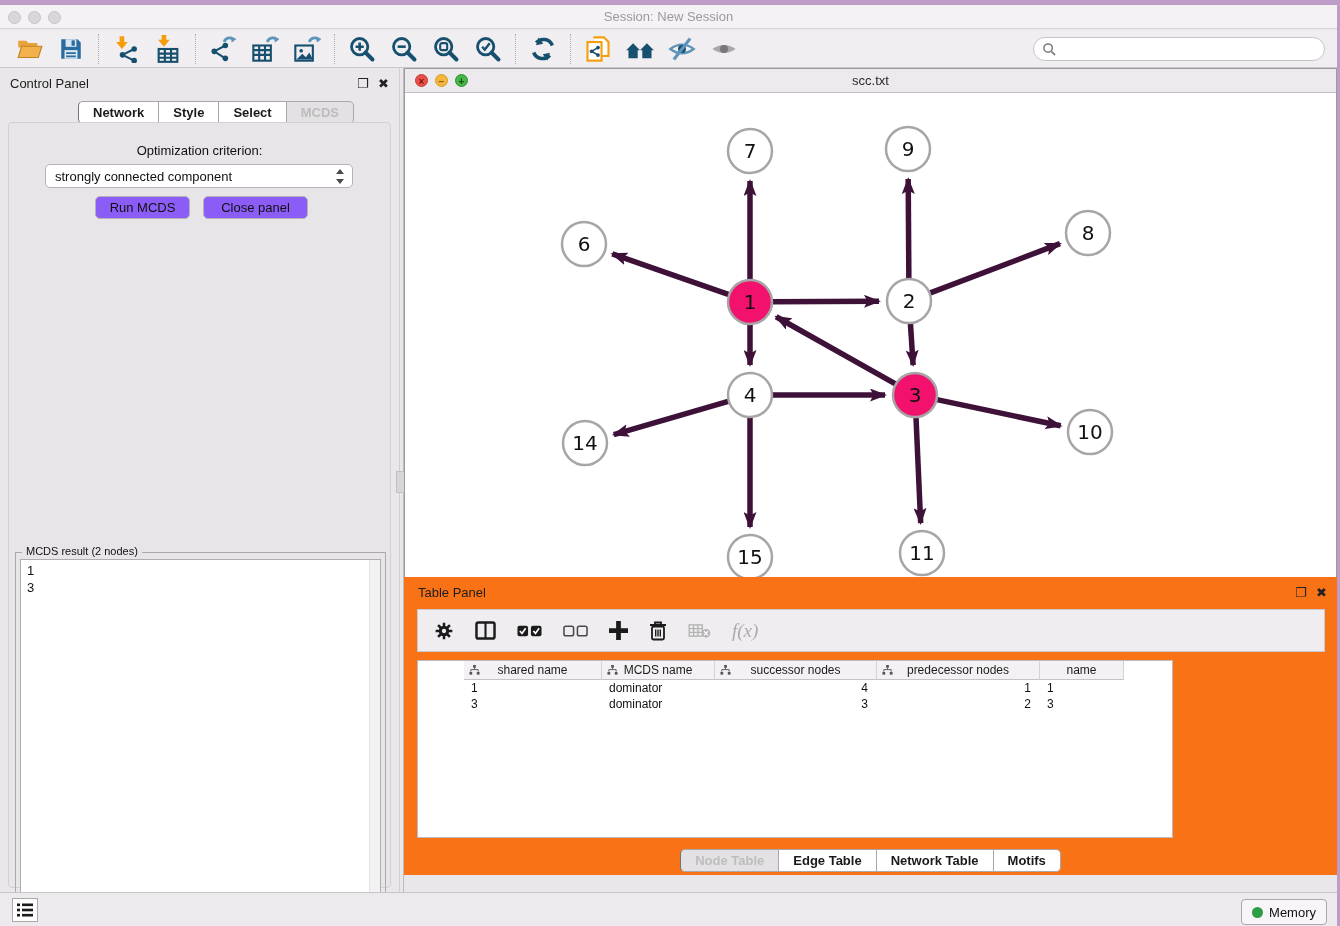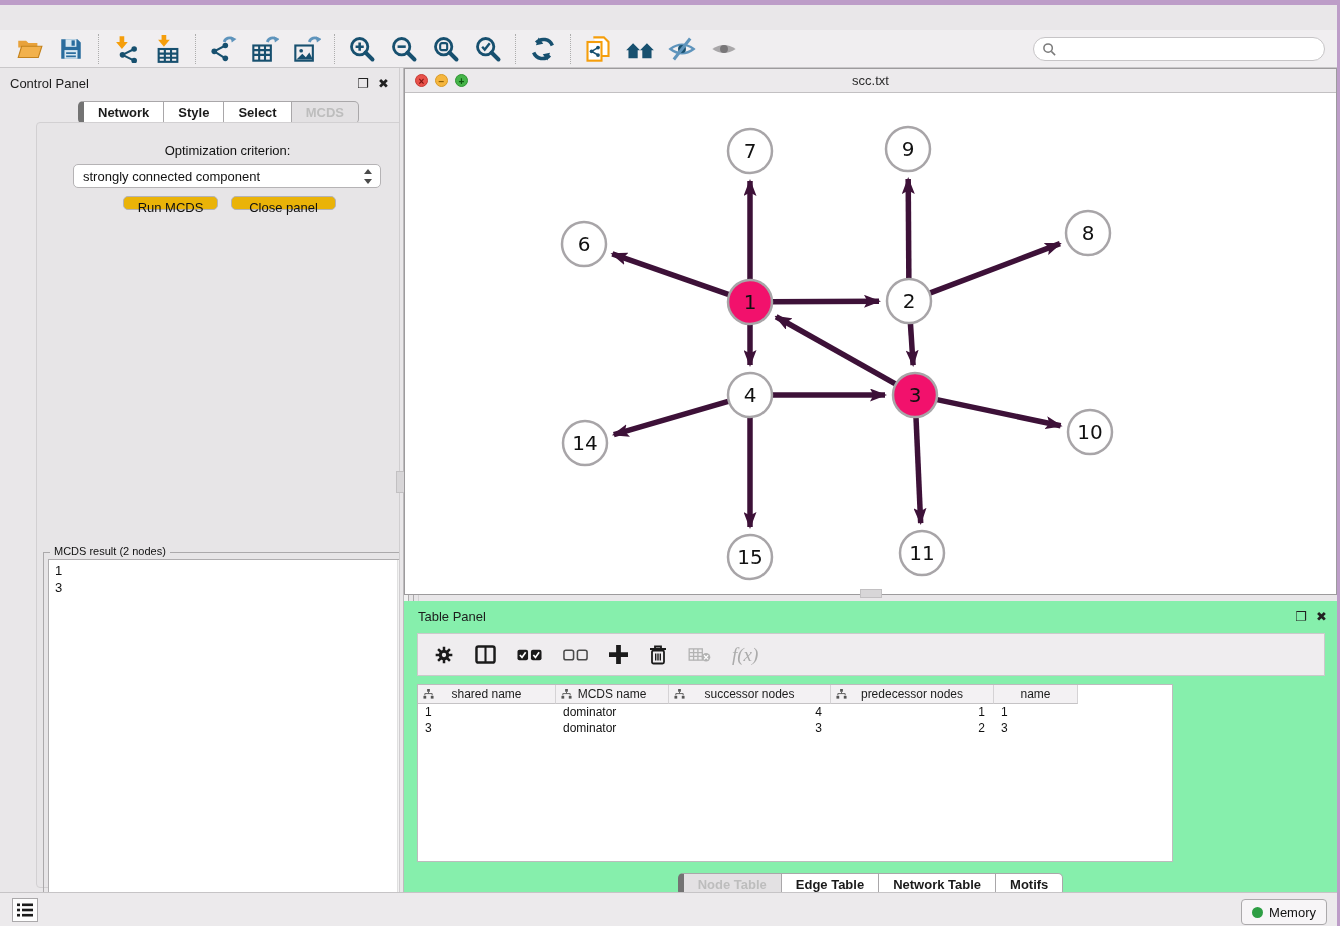--- a/index.html
+++ b/index.html
@@ -18,71 +18,77 @@
   .tb-sep { width:1px; height:30px; border-left:1px dotted #ADADAD; margin:0 6px; }
   #search-wrap { position:absolute; right:12px; top:7px; width:292px; height:24px; background:#fff; border:1px solid #C6C4C6; border-radius:13px; display:flex; align-items:center; padding-left:8px; }
   #search-input { border:none; outline:none; flex:1; height:20px; font-size:13px; background:transparent; }
 
   
   #control-panel { position:absolute; left:0; top:63px; width:399px; height:829px; background:#E9E7E9; }
   .panel-title { position:absolute; left:10px; top:8px; font-size:13px; color:#1d1d1d; }
   .panel-ctl { position:absolute; top:8px; font-size:13px; color:#222; cursor:default; }
   .tabgroup { position:absolute; display:flex; }
   .tab { height:23px; line-height:21px; padding:0 14px; font-size:13px; font-weight:600; background:#fff; border:1px solid #A9A7A9; border-left:none; color:#1a1a1a; text-align:center; }
-  .tab:first-child { border-left:6px solid #737373; border-radius:5px 0 0 5px; }
+  .tab:first-child { border-left:1px solid #737373; border-radius:5px 0 0 5px; }
   .tab:last-child { border-radius:0 5px 5px 0; }
   .tab.selected { background:#E3E1E3; color:#BDBDBD; }
-  #cp-body { position:absolute; left:8px; top:54px; width:383px; height:766px; background:#E7E5E7; border:1px solid #D2D0D2; border-radius:4px;margin-left:28px; }
+  #cp-body { position:absolute; left:8px; top:54px; width:383px; height:766px; background:#E7E5E7; border:1px solid #D2D0D2; border-radius:4px; }
   #opt-label { position:absolute; left:0; width:100%; top:20px; text-align:center; font-size:13px; color:#111; }
   #criterion-select { position:absolute; left:36px; top:41px; width:308px; height:24px; background:#fff; border:1px solid #B5B3B5; border-radius:5px; font-size:13px; display:flex; align-items:center; padding-left:9px; color:#111; }
   #criterion-stepper { position:absolute; right:7px; top:4px; width:10px; height:15px; }
-  .mac-btn { position:absolute; height:14px; background:#eab308; border:1px solid #B5B3B5; border-radius:5px; font-size:13px; color:#111; text-align:center; line-height:21px; }
+  .mac-btn { position:absolute; height:23px; background:#8b5cf6; border:1px solid #B5B3B5; border-radius:5px; font-size:13px; color:#111; text-align:center; line-height:21px; }
   #result-box { position:absolute; left:6px; top:429px; width:371px; height:382px; border:1px solid #ABA9AB; }
   #result-legend { position:absolute; left:6px; top:-8px; background:#E7E5E7; padding:0 4px; font-size:11px; color:#111; }
   #result-text { position:absolute; left:4px; top:6px; right:4px; bottom:4px; background:#fff; border:1px solid #AFADAF; font-size:13px; line-height:17px; padding:2px 0 0 6px; color:#111; }
   #result-scrollbar { position:absolute; right:0; top:0; width:11px; height:100%; background:#F2F2F2; border-left:1px solid #E0E0E0; }
 
   
   #v-splitter { position:absolute; left:399px; top:63px; width:5px; height:829px; background:#E9E7E9; border-left:1px solid #D0CED0; border-right:1px solid #BDBBBD; }
   #v-splitter-handle { position:absolute; left:-4px; top:403px; width:11px; height:22px; background:#D8D6D8; border:1px solid #C2C0C2; }
   #h-splitter-handle { position:absolute; left:455px; top:-4px; width:22px; height:9px; background:#D8D6D8; border:1px solid #C2C0C2; }
 
   
   #network-window { position:absolute; left:404px; top:63px; width:933px; height:527px; background:#fff; border:1px solid #9D9B9D; }
   #net-titlebar { position:absolute; left:0; top:0; width:100%; height:24px; background:#ECEAEC; border-bottom:1px solid #C2C0C2; }
   .net-dot { position:absolute; top:5px; width:13px; height:13px; border-radius:50%; font-size:10px; font-weight:700; text-align:center; line-height:13px; }
   #net-title { position:absolute; left:0; right:0; top:4px; text-align:center; font-size:13px; color:#2b2b2b; }
   #net-canvas { position:absolute; left:0; top:24px; width:931px; height:501px; background:#fff; }
 
   
-  #table-panel { position:absolute; left:404px; top:596px; width:933px; height:298px; background:#86efac; }
+  #table-panel { position:absolute; left:404px; top:572px; width:933px; height:298px; background:#f97316; }
   #tp-toolbar { position:absolute; left:13px; top:32px; width:908px; height:43px; background:#EFEDEF; border:1px solid #CBC9CB; display:flex; align-items:center; gap:21px; padding-left:16px; }
   .tp-icon { display:flex; align-items:center; justify-content:center; }
   #tp-fx { font-family:"Liberation Serif", serif; font-style:italic; font-size:19px; color:#ABABAB; }
-  #data-table { position:absolute; left:13px; top:83px; width:756px; height:178px; background:#fff; border:1px solid #BDBBBD; overflow:hidden; }
+  #data-table { position:absolute; left:13px; top:83px; width:756px; height:178px; background:#fff; border:1px solid #BDBBBD; overflow:hidden;padding-left:46px; }
   #table-header { display:flex; height:19px; }
   .th { background:#F3F1F3; border-right:1px solid #D5D3D5; border-bottom:1px solid #C5C3C5; display:flex; align-items:center; justify-content:center; gap:5px; font-size:12px; color:#1c1c1c; position:relative; }
   .th .hier { position:absolute; left:5px; top:4px; }
   .tr { display:flex; height:16px; }
   .td { font-size:12px; color:#111; line-height:16px; white-space:nowrap; overflow:hidden; }
   .c1 { width:138px; } .c2 { width:113px; } .c3 { width:162px; } .c4 { width:163px; } .c5 { width:84px; }
   .al { padding-left:7px; text-align:left; } .ar { padding-right:9px; text-align:right; }
   #tp-tabs { position:absolute; left:0; width:100%; top:272px; display:flex; justify-content:center; }
 
   
   #statusbar { position:absolute; left:0; bottom:0; width:100%; height:34px; background:#ECEAEC; border-top:1px solid #C6C4C6; }
   #list-btn { position:absolute; left:12px; top:5px; width:26px; height:24px; background:#FDFDFD; border:1px solid #ABA9AB; display:flex; align-items:center; justify-content:center; }
   #memory-btn { position:absolute; right:10px; top:6px; height:23px; background:#F7F5F7; border:1px solid #ABA9AB; border-radius:4px; display:flex; align-items:center; gap:6px; padding:12px 10px; font-size:13px; color:#111; }
   #memory-dot { width:11px; height:11px; border-radius:50%; }
 </style>
 </head>
 <body>
 
 <div id="window">
 
+  <div id="titlebar">
+    <div class="tl-dot" style="left:8px"></div>
+    <div class="tl-dot" style="left:28px"></div>
+    <div class="tl-dot" style="left:48px"></div>
+    <div id="win-title">Session: New Session</div>
+  </div>
 
   <div id="toolbar">
     <div class="tb-btn">
       <svg width="27" height="27" viewBox="0 0 24 24">
           <path d="M2 5h7l2 2h8v4H2z" fill="#E8A23B"></path>
           <path d="M2 20l3-10h18l-3.2 10z" fill="#F2B14C" stroke="#C4821C" stroke-width="1"></path>
         </svg>
     </div>
     <div class="tb-btn">
       <svg width="26" height="26" viewBox="0 0 24 24">

